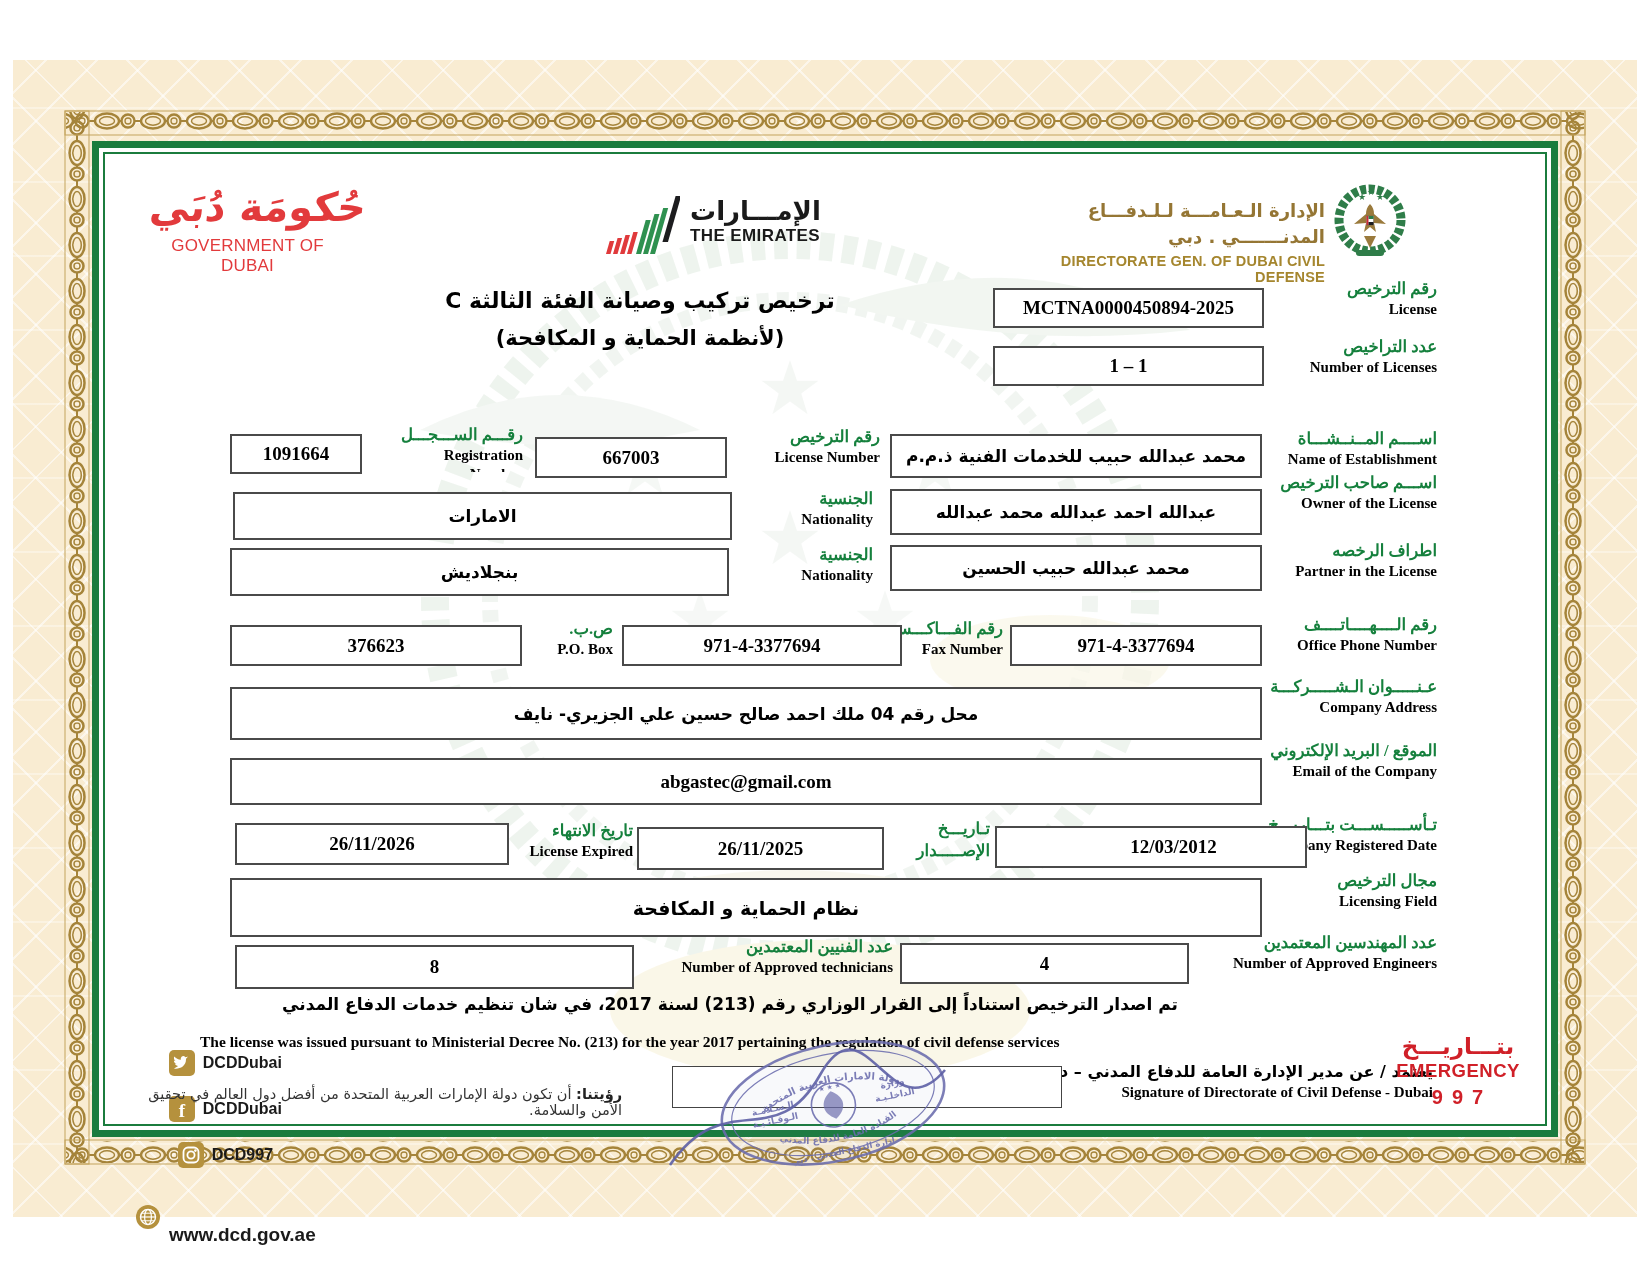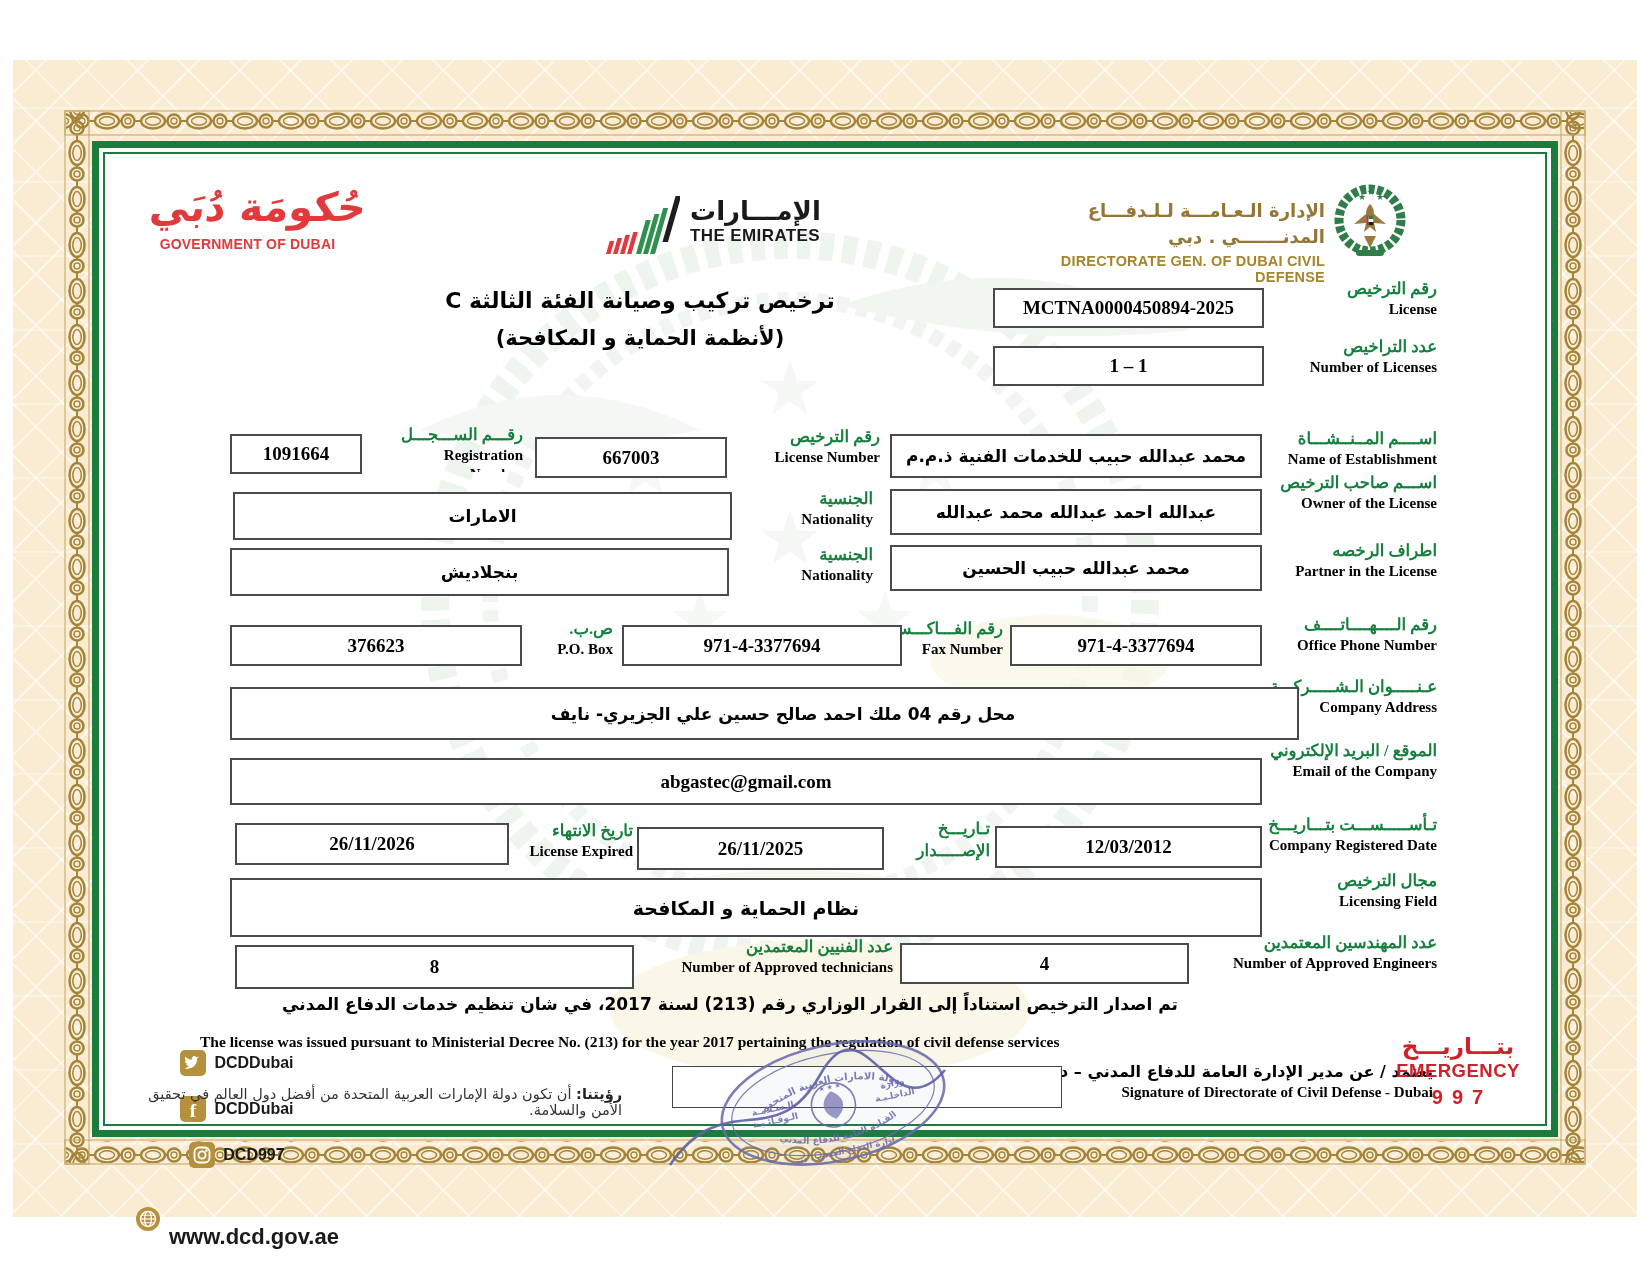--- a/index.html
+++ b/index.html
@@ -26,21 +26,21 @@
   .lbl{position:absolute;text-align:right;z-index:3;white-space:nowrap;}
   .lbl .ar{font-family:Liberation Serif, serif;font-weight:bold;font-size:16.5px;line-height:22px;color:#15803d;direction:rtl;}
   .lbl .en{font-family:"Liberation Serif","DejaVu Serif",serif;font-weight:bold;font-size:15px;line-height:19px;color:#000;}
   .clip6{height:7px;overflow:hidden;}
   .title{position:absolute;left:320px;top:288px;width:640px;text-align:center;direction:rtl;z-index:3;}
   .title .t1{font-family:"DejaVu Sans",sans-serif;font-weight:bold;font-size:22px;color:#000;}
   .title .t2{font-family:"DejaVu Sans",sans-serif;font-weight:bold;font-size:21px;color:#000;margin-top:13px;}
   .govlogo{position:absolute;left:150px;top:178px;width:195px;text-align:center;z-index:3;}
   .govlogo .cal{font-family:"DejaVu Sans",sans-serif;font-weight:bold;font-size:40px;color:#e23a3c;
       line-height:58px;white-space:nowrap;transform:skewX(-6deg);}
-  .govlogo .gen{font-family:"Liberation Sans",sans-serif;font-weight:bold;font-size:14px;color:#e23a3c;letter-spacing:.2px;}
+  .govlogo .gen{font-family:"Liberation Sans",sans-serif;font-weight:normal;font-size:17px;color:#e23a3c;letter-spacing:.2px;}
   .emlogo{position:absolute;left:600px;top:188px;z-index:3;}
   .emtext{position:absolute;left:690px;top:196px;z-index:3;text-align:left;}
   .emtext .a{font-family:"DejaVu Sans",sans-serif;font-weight:bold;font-size:26px;color:#1a1a1a;line-height:30px;direction:rtl;}
   .emtext .e{font-family:"Liberation Sans",sans-serif;font-weight:bold;font-size:17px;color:#1a1a1a;letter-spacing:.4px;}
   .dcdhead{position:absolute;left:1000px;top:198px;width:325px;text-align:right;z-index:3;}
   .dcdhead .a{font-family:"DejaVu Sans",sans-serif;font-weight:bold;font-size:18px;color:#957634;direction:rtl;line-height:26px;}
   .dcdhead .e{font-family:"Liberation Sans",sans-serif;font-weight:bold;font-size:14.5px;color:#a5862e;letter-spacing:.2px;margin-top:3px;}
   .decree-ar{position:absolute;left:200px;top:994px;width:1060px;text-align:center;direction:rtl;
       font-family:"DejaVu Sans",sans-serif;font-weight:bold;font-size:17px;color:#000;z-index:3;}
   .decree-en{position:absolute;left:200px;top:1033px;width:1060px;text-align:left;
@@ -243,33 +243,33 @@
   <div class="lbl" style="right:1037px;top:618px;">
     <div class="ar">ص.ب.</div>
     <div class="en">P.O. Box</div>
   </div>
   <div class="vbox" style="left:230px;top:625px;width:288px;height:37px;">376623</div>
 
   <div class="lbl" style="right:213px;top:676px;">
     <div class="ar">عـنـــــوان الـشـــــركـــة</div>
     <div class="en">Company Address</div>
   </div>
-  <div class="vbox arv" style="left:230px;top:687px;width:1028px;height:49px;padding-left:37px;" dir="rtl">محل رقم 04 ملك احمد صالح حسين علي الجزيري- نايف</div>
+  <div class="vbox arv" style="left:230px;top:687px;width:1028px;height:49px;" dir="rtl">محل رقم 04 ملك احمد صالح حسين علي الجزيري- نايف</div>
 
   <div class="lbl" style="right:213px;top:740px;">
     <div class="ar">الموقع / البريد الإلكتروني</div>
     <div class="en">Email of the Company</div>
   </div>
   <div class="vbox" style="left:230px;top:758px;width:1028px;height:43px;">abgastec@gmail.com</div>
 
   <div class="lbl" style="right:213px;top:814px;">
     <div class="ar">تـأســـــســـت بتـــاريـــخ</div>
     <div class="en">Company Registered Date</div>
   </div>
-  <div class="vbox" style="left:995px;top:826px;width:263px;height:38px;">12/03/2012</div>
+  <div class="vbox" style="left:995px;top:826px;width:263px;height:38px;padding-left:45px;">12/03/2012</div>
 
   <div class="lbl" style="right:660px;top:818px;">
     <div class="ar">تـاريـــخ</div>
     <div class="ar">الإصـــــدار</div>
   </div>
   <div class="vbox" style="left:637px;top:827px;width:243px;height:39px;">26/11/2025</div>
 
   <div class="lbl" style="right:1017px;top:820px;">
     <div class="ar">تاريخ الانتهاء</div>
     <div class="en">License Expired</div>
@@ -323,21 +323,21 @@
     </div>
     <div class="sitem">
       <svg width="26" height="26">
         <circle cx="13" cy="13" r="12" fill="#b5913d"></circle>
         <circle cx="13" cy="13" r="7.5" fill="none" stroke="#fff" stroke-width="1.4"></circle>
         <ellipse cx="13" cy="13" rx="3.4" ry="7.5" fill="none" stroke="#fff" stroke-width="1.2"></ellipse>
         <line x1="5.5" y1="13" x2="20.5" y2="13" stroke="#fff" stroke-width="1.2"></line>
         <line x1="6.5" y1="9.2" x2="19.5" y2="9.2" stroke="#fff" stroke-width="1"></line>
         <line x1="6.5" y1="16.8" x2="19.5" y2="16.8" stroke="#fff" stroke-width="1"></line>
       </svg>
-      <span class="txt" style="font-size:22px;margin-top:36px;">www.dcd.gov.ae</span>
+      <span class="txt" style="font-size:19px;margin-top:36px;">www.dcd.gov.ae</span>
     </div>
   </div>
 
   <div class="vision">
     <b>رؤيتنا:</b><span> أن تكون دولة الإمارات العربية المتحدة من أفضل دول العالم في تحقيق الأمن والسلامة.</span>
   </div>
 
   <div class="sigbox"></div>
   <div class="approve">
     <div class="ar">يعتمد / عن مدير الإدارة العامة للدفاع المدني – دبي</div>

